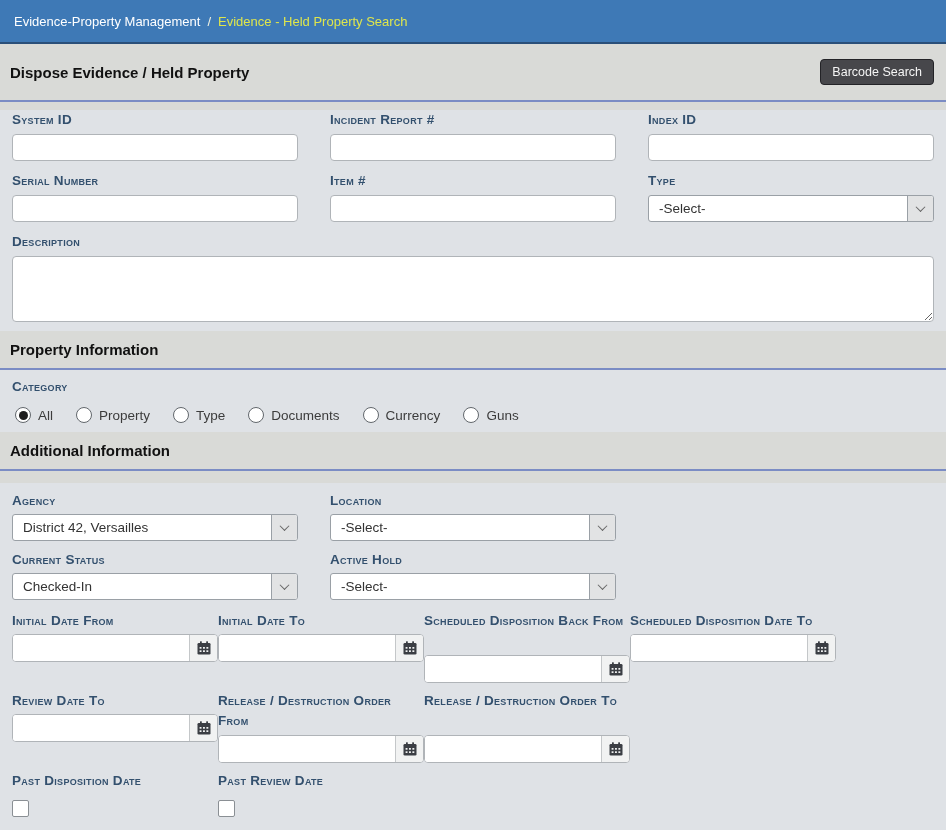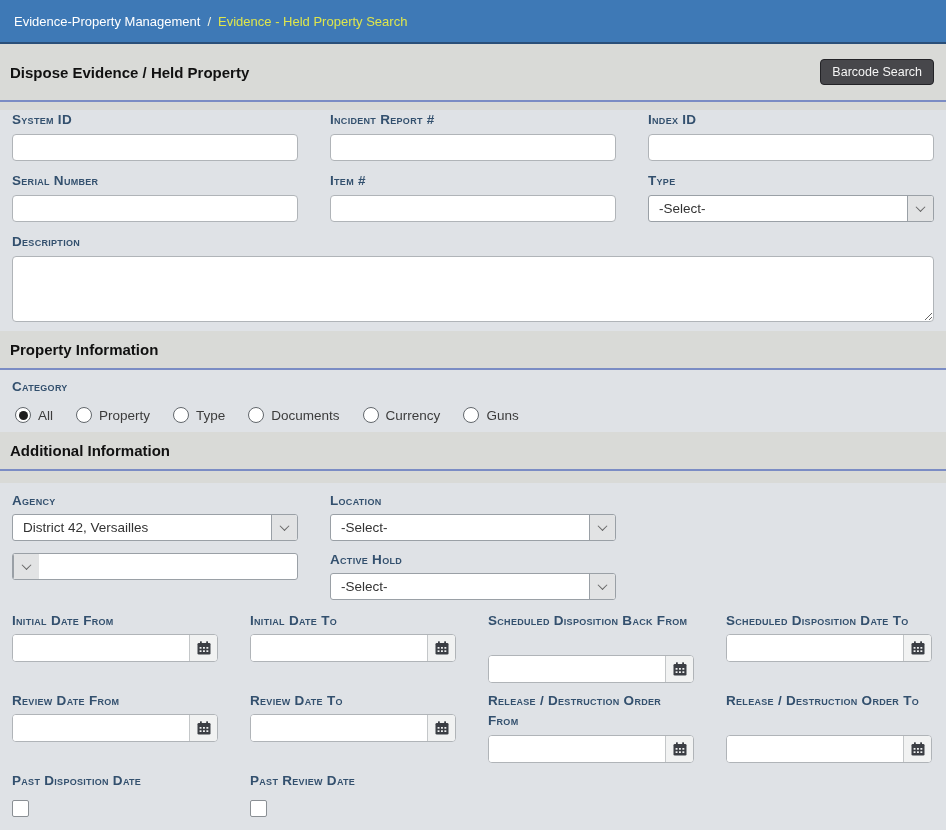--- a/index.html
+++ b/index.html
@@ -66,21 +66,21 @@
     font-weight:bold;
     font-size:13.5px;
     letter-spacing:.3px;
     color:#33506e;
     line-height:20px;
   }
 
   
   .row3 { display:flex; gap:32px; }
   .c286 { width:286px; }
-  .row4 { display:flex; gap:32px; }
+  .row4 { display:flex; }
   .c206 { width:206px; }
 
   
   .text-input {
     width:100%; height:27px;
     border:1px solid #b0b4b8;
     border-radius:4px;
     background:#fff;
     font-family:inherit; font-size:13px; color:#333;
     padding:0 8px;
@@ -326,21 +326,23 @@
         <span class="sel-text">-Select-</span>
         <span class="sel-arrow">
             <span class="chev"></span>
           </span>
       </div>
     </div>
   </div>
 
   <div class="row3 mt9">
     <div class="c286">
+      <label class="lbl">Current Status</label>
       <div class="select mt3">
+        <span class="sel-text">Checked-In</span>
         <span class="sel-arrow">
             <span class="chev"></span>
           </span>
       </div>
     </div>
     <div class="c286">
       <label class="lbl">Active Hold</label>
       <div class="select mt3">
         <span class="sel-text">-Select-</span>
         <span class="sel-arrow">
@@ -432,41 +434,20 @@
                 <rect x="9.4" y="9.3" width="1.9" height="1.7"></rect>
               </g>
             </svg>
         </span>
       </div>
     </div>
   </div>
 
   <div class="row4 rowB">
     <div class="c206">
-      <label class="lbl dlbl">Review Date From</label>
-      <div class="dgroup">
-        <input type="text" style="">
-        <span class="cal-addon">
-          <svg width="14" height="14" viewBox="0 0 14 14">
-              <rect x="0.5" y="2" width="13" height="11.5" rx="1.3" fill="#3b3e44"></rect>
-              <rect x="3" y="0.3" width="1.8" height="3" rx="0.5" fill="#3b3e44"></rect>
-              <rect x="9.2" y="0.3" width="1.8" height="3" rx="0.5" fill="#3b3e44"></rect>
-              <g fill="#f1f2f2">
-                <rect x="2.6" y="6" width="1.9" height="1.7"></rect>
-                <rect x="6" y="6" width="1.9" height="1.7"></rect>
-                <rect x="9.4" y="6" width="1.9" height="1.7"></rect>
-                <rect x="2.6" y="9.3" width="1.9" height="1.7"></rect>
-                <rect x="6" y="9.3" width="1.9" height="1.7"></rect>
-                <rect x="9.4" y="9.3" width="1.9" height="1.7"></rect>
-              </g>
-            </svg>
-        </span>
-      </div>
-    </div>
-    <div class="c206">
       <label class="lbl dlbl">Review Date To</label>
       <div class="dgroup">
         <input type="text" style="">
         <span class="cal-addon">
           <svg width="14" height="14" viewBox="0 0 14 14">
               <rect x="0.5" y="2" width="13" height="11.5" rx="1.3" fill="#3b3e44"></rect>
               <rect x="3" y="0.3" width="1.8" height="3" rx="0.5" fill="#3b3e44"></rect>
               <rect x="9.2" y="0.3" width="1.8" height="3" rx="0.5" fill="#3b3e44"></rect>
               <g fill="#f1f2f2">
                 <rect x="2.6" y="6" width="1.9" height="1.7"></rect>

